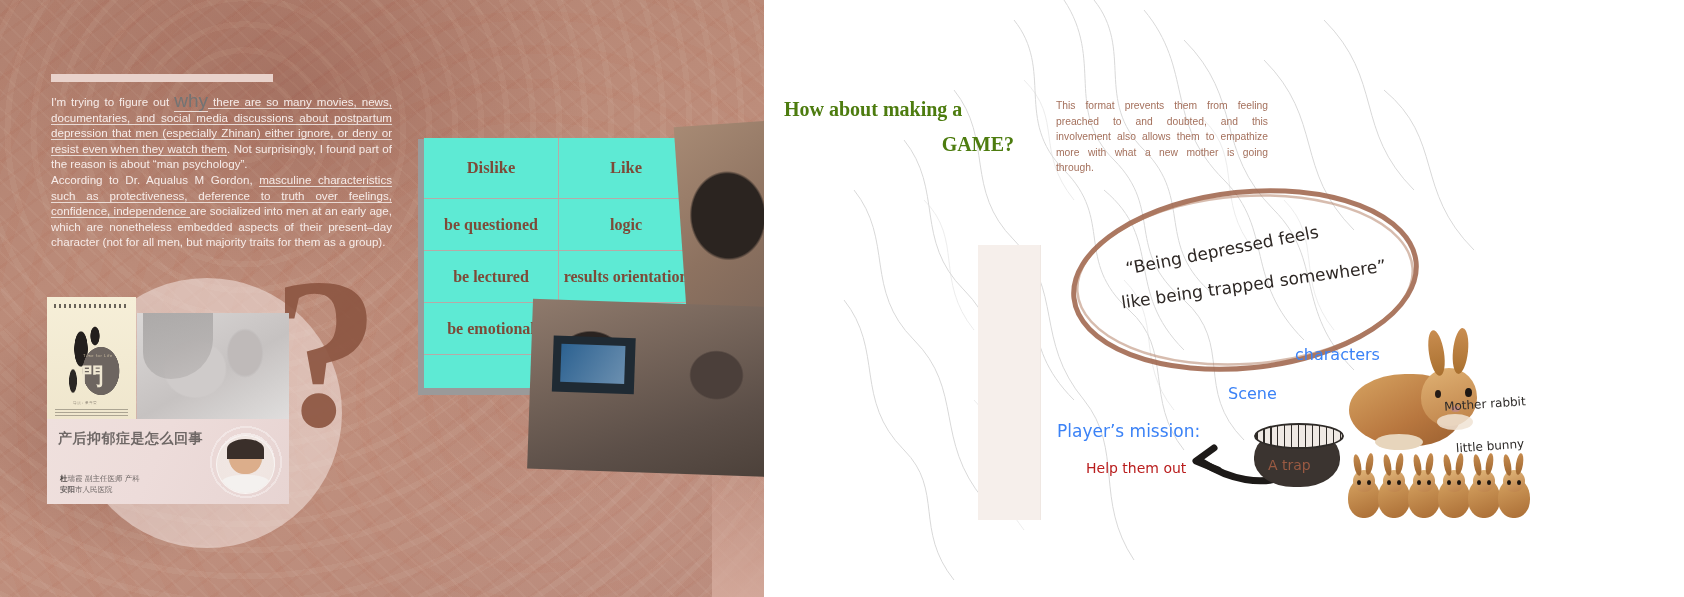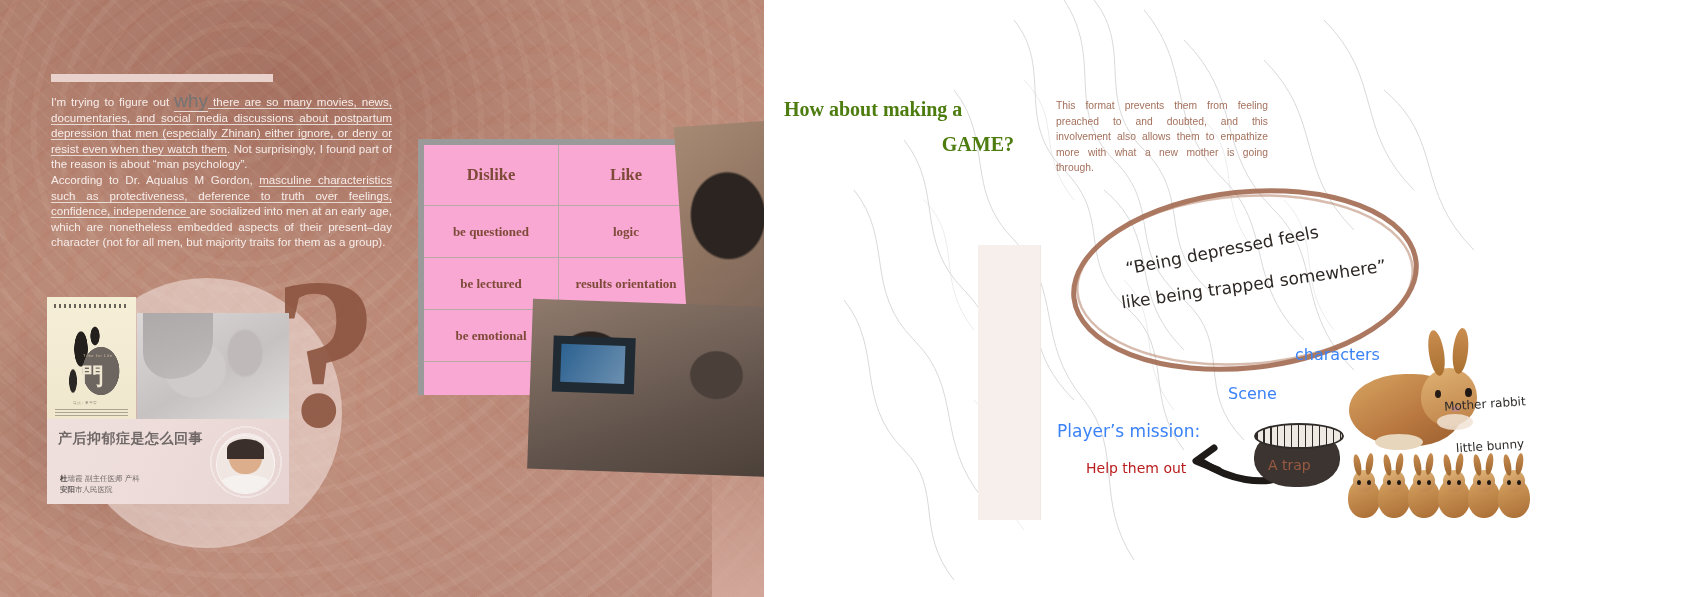--- a/index.html
+++ b/index.html
@@ -154,31 +154,31 @@
   .iow .sub{
     font-family:"Liberation Sans",sans-serif;font-weight:400;font-size:11.5px;color:#f6eceb;
     letter-spacing:0;
   }
 
   
   .tbl-shadow{
     position:absolute;left:418px;top:139px;width:275px;height:256px;background:#9a9a9a;
   }
   .tbl{
-    position:absolute;left:424px;top:145px;width:269px;height:250px;background:#f9a8d4;
+    position:absolute;left:424px;top:138px;width:269px;height:250px;background:#5eead4;
   }
   .tbl table{width:100%;height:100%;border-collapse:collapse;table-layout:fixed;}
   .tbl th,.tbl td{
     text-align:center;font-family:"Liberation Serif",serif;font-weight:700;color:#7d4a38;
     border-bottom:1px solid #b7aaa6;border-right:1px solid #b7aaa6;
   }
   .tbl th:last-child,.tbl td:last-child{border-right:none;margin-left:18px;}
   .tbl tr:last-child td{border-bottom:none;}
   .tbl th{font-size:16.5px;height:58px;}
-  .tbl td{font-size:13px;height:49px;}
+  .tbl td{font-size:16px;height:49px;}
   .tbl tr:last-child td{height:42px;}
 
   
   .collage{position:absolute;left:530px;top:118px;width:460px;height:415px;}
   .ph{position:absolute;overflow:hidden;}
   .p1{left:150px;top:0px;width:260px;height:190px;transform:rotate(-4deg);
       background:
         radial-gradient(ellipse 60px 70px at 48px 92px,#2b2420 0 60%,rgba(0,0,0,0) 64%),
         radial-gradient(ellipse 46px 44px at 150px 60px,#6f86a0 0 55%,rgba(0,0,0,0) 60%),
         radial-gradient(ellipse 70px 52px at 212px 120px,#9fb2c4 0 58%,rgba(0,0,0,0) 62%),

